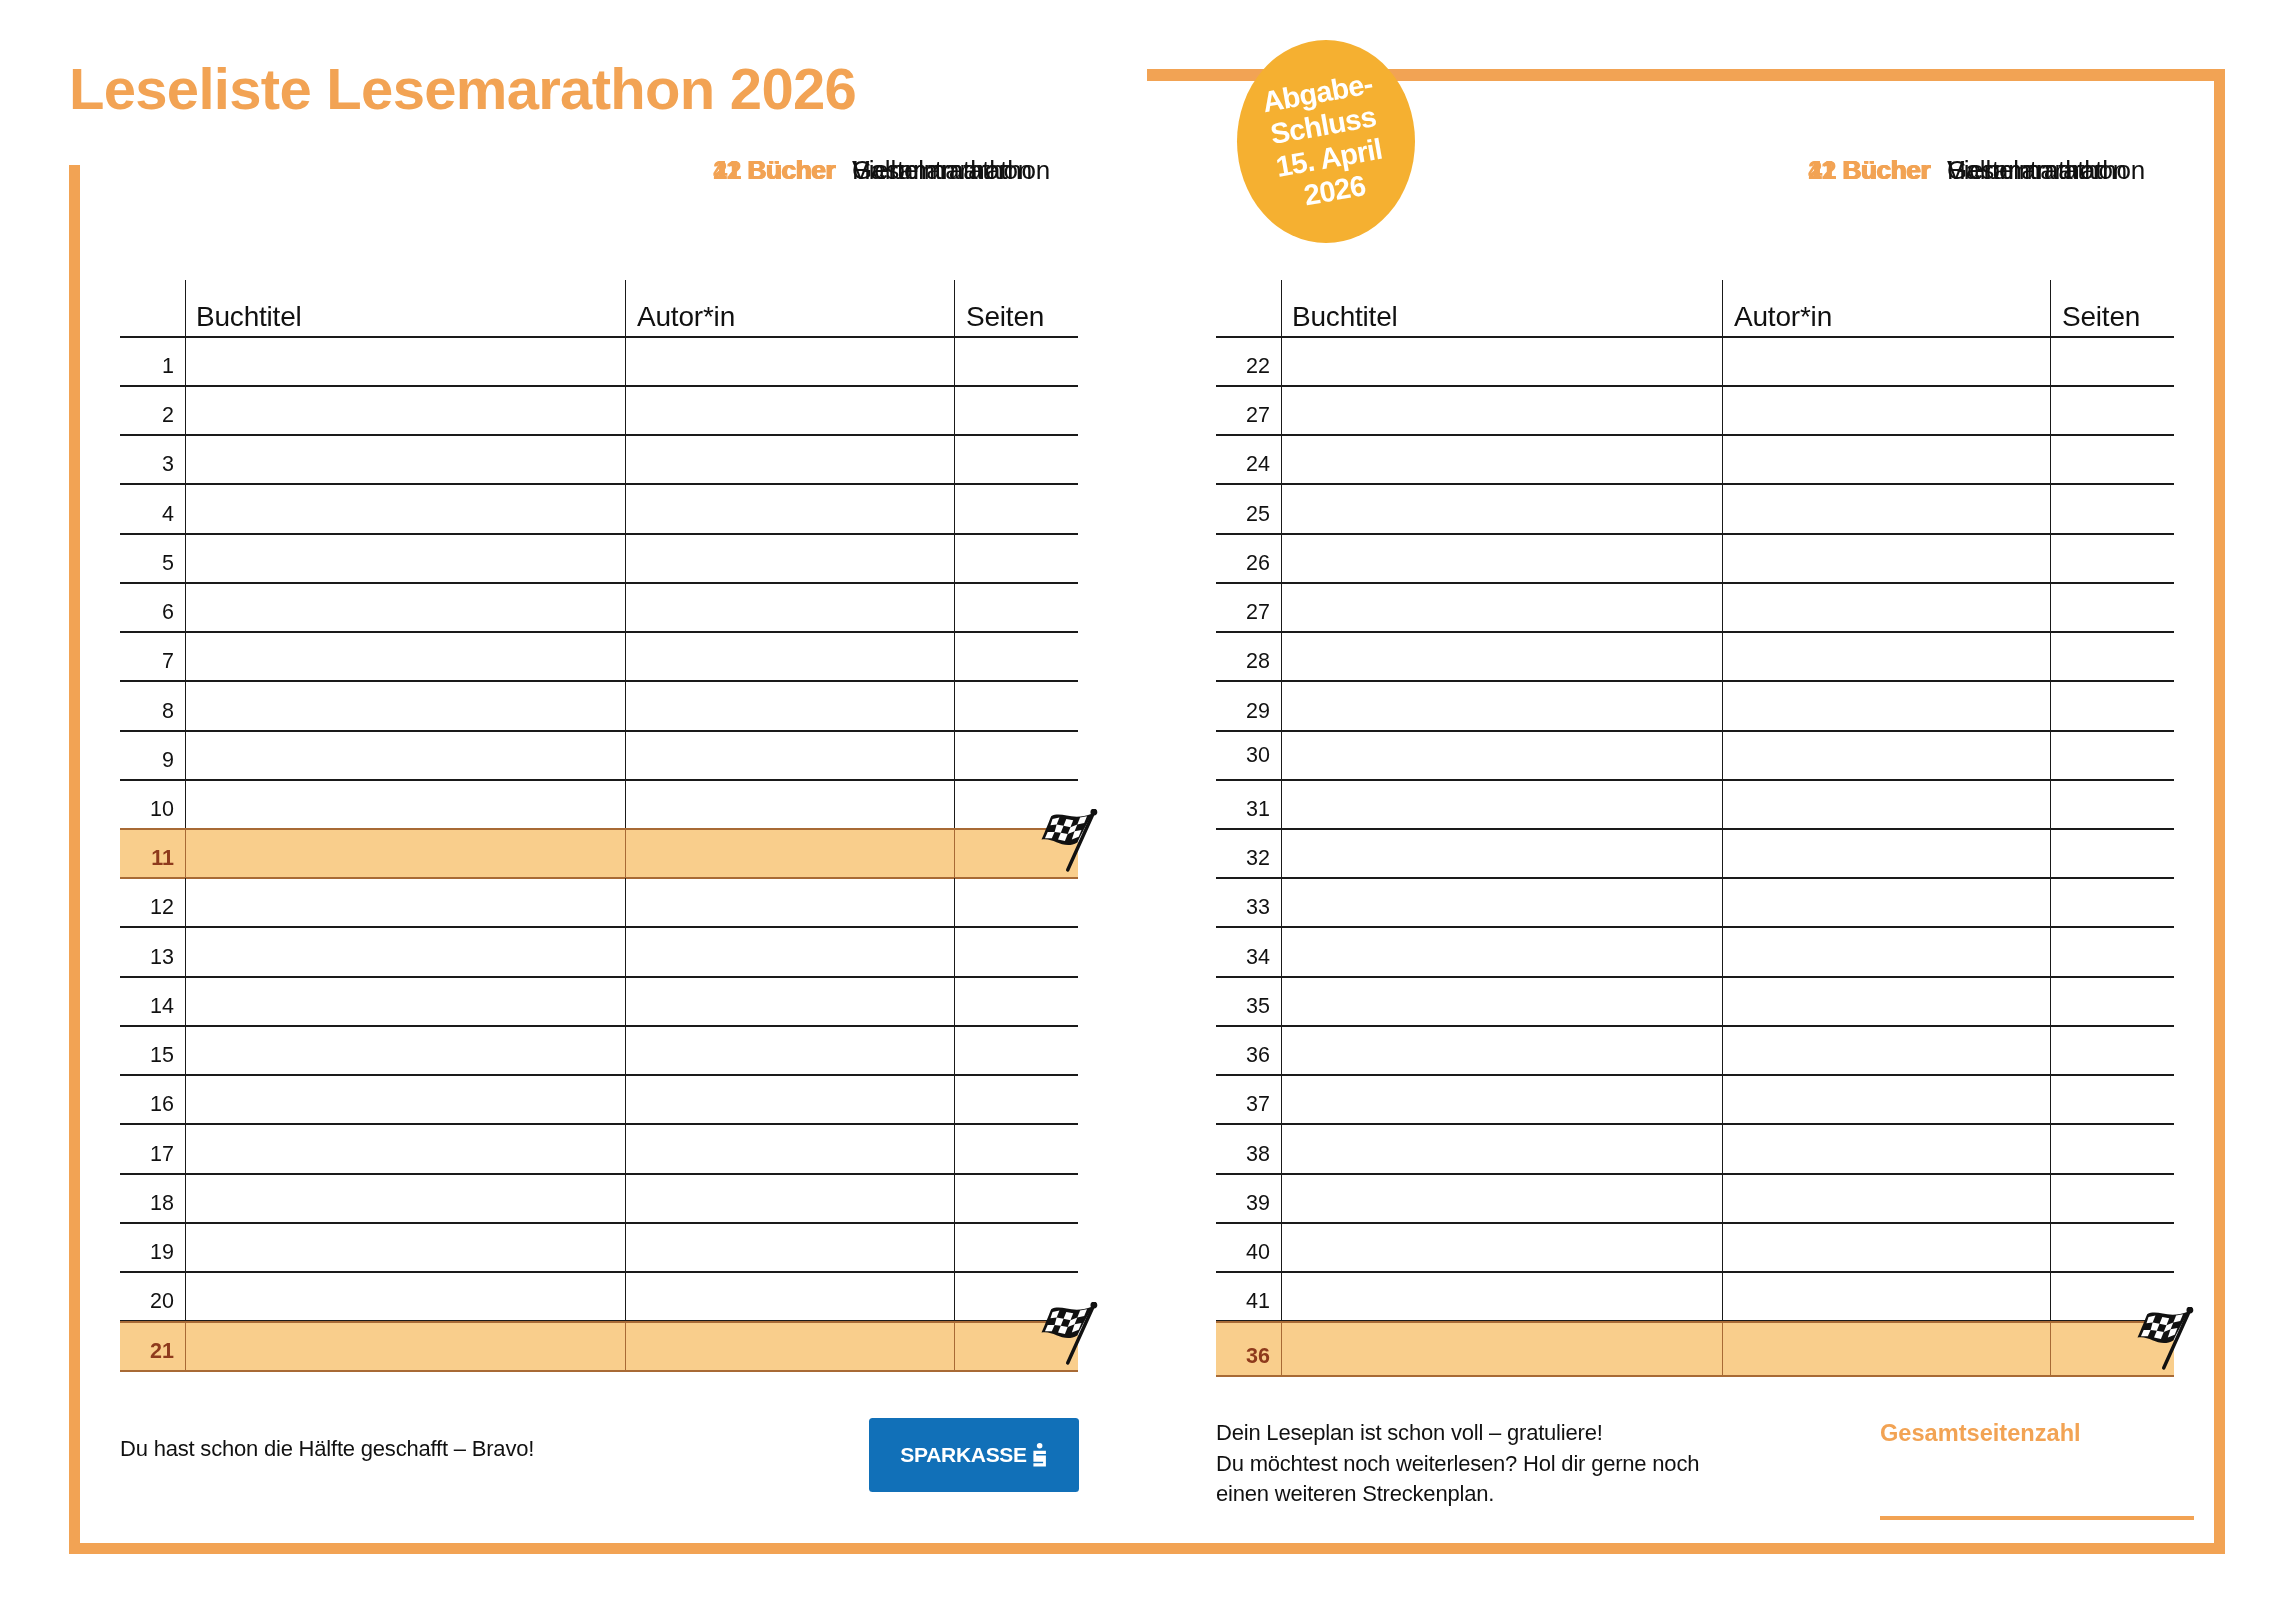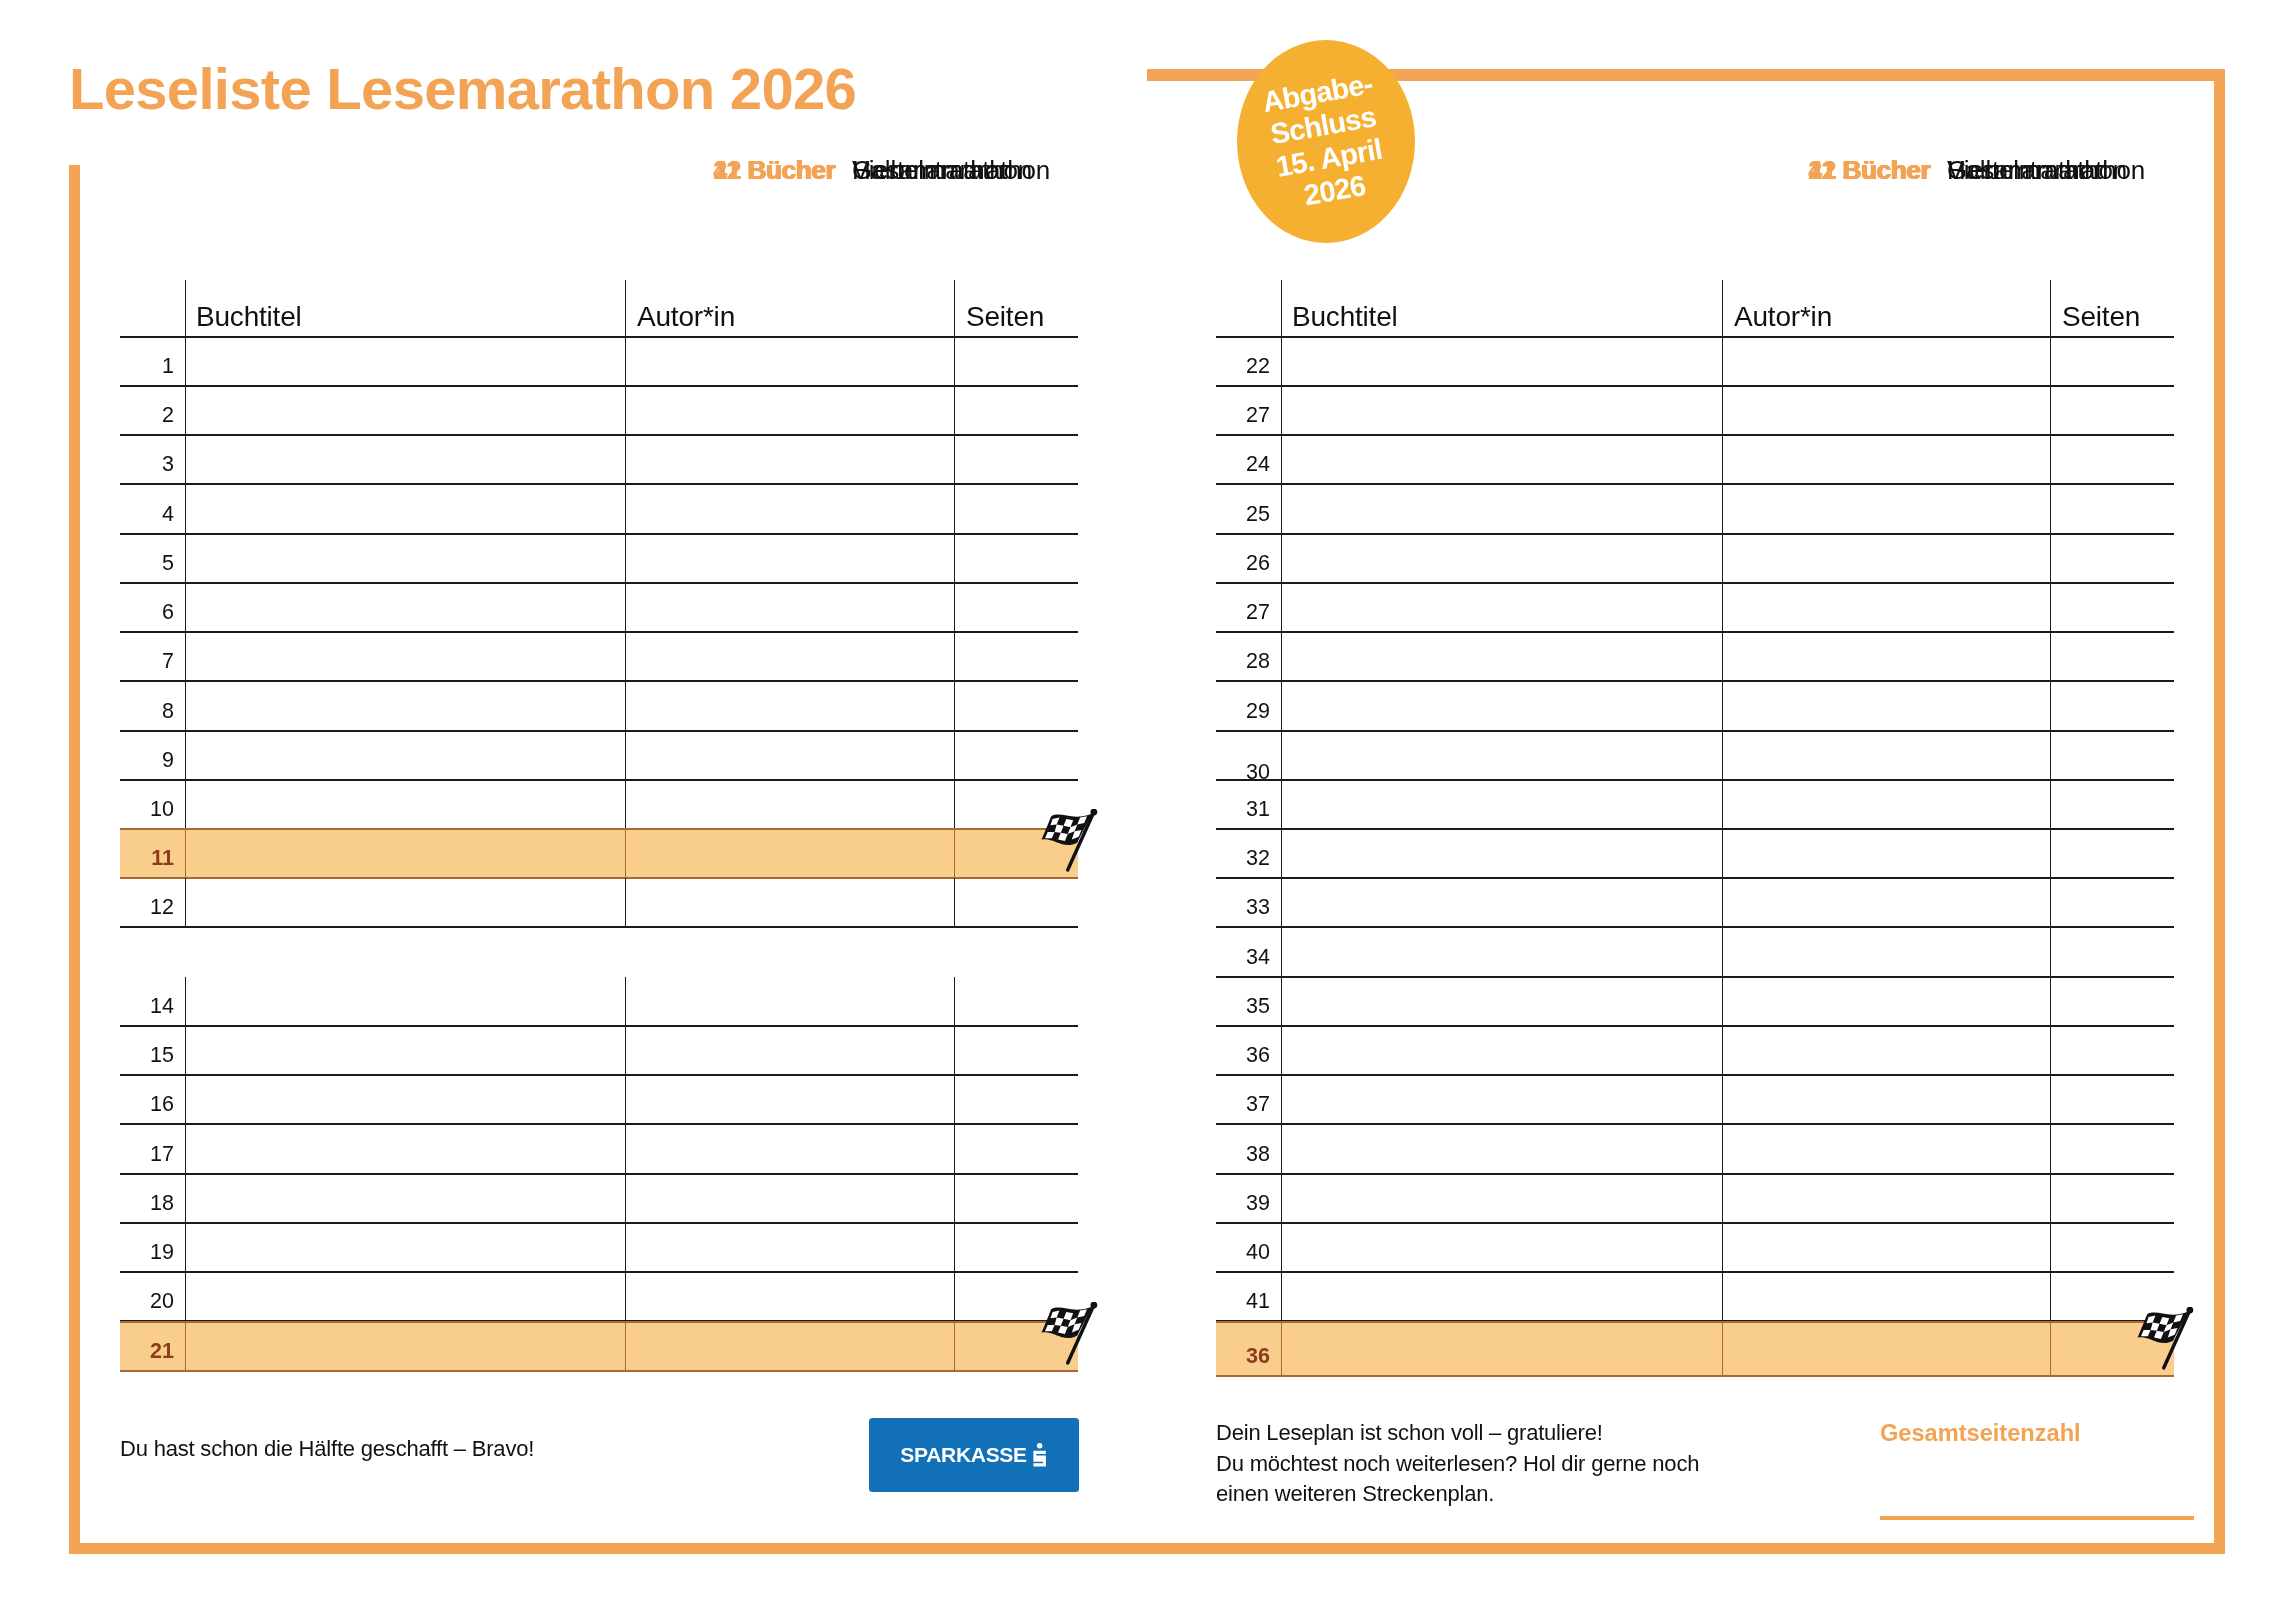--- a/index.html
+++ b/index.html
@@ -198,20 +198,30 @@
     <div class="row" style="top: 598px; width: 958px; height: 49px;">
       <div class="hline" style="background: rgb(26, 26, 26); left: 0px; top: 48px; width: 958px;"></div>
       <div class="vline" style="background: rgb(26, 26, 26); left: 65px; top: 0px; height: 49px;"></div>
       <div class="vline" style="background: rgb(26, 26, 26); left: 505px; top: 0px; height: 49px;"></div>
       <div class="vline" style="background: rgb(26, 26, 26); left: 834px; top: 0px; height: 49px;"></div>
       <div class="cell" style="left: 67px; width: 439px;"></div>
       <div class="cell" style="left: 507px; width: 327px;"></div>
       <div class="cell" style="left: 836px; width: 121px;"></div>
       <span class="num" style="right: 904px; top: 17.3px;">12</span>
     </div>
+    <div class="row" style="top: 648px; width: 958px; height: 49px;">
+      <div class="hline" style="background: rgb(26, 26, 26); left: 0px; top: 48px; width: 958px;"></div>
+      <div class="vline" style="background: rgb(26, 26, 26); left: 65px; top: 0px; height: 49px;"></div>
+      <div class="vline" style="background: rgb(26, 26, 26); left: 505px; top: 0px; height: 49px;"></div>
+      <div class="vline" style="background: rgb(26, 26, 26); left: 834px; top: 0px; height: 49px;"></div>
+      <div class="cell" style="left: 67px; width: 439px;"></div>
+      <div class="cell" style="left: 507px; width: 327px;"></div>
+      <div class="cell" style="left: 836px; width: 121px;"></div>
+      <span class="num" style="right: 904px; top: 17.3px;">13</span>
+    </div>
     <div class="row" style="top: 697px; width: 958px; height: 49px;">
       <div class="hline" style="background: rgb(26, 26, 26); left: 0px; top: 48px; width: 958px;"></div>
       <div class="vline" style="background: rgb(26, 26, 26); left: 65px; top: 0px; height: 49px;"></div>
       <div class="vline" style="background: rgb(26, 26, 26); left: 505px; top: 0px; height: 49px;"></div>
       <div class="vline" style="background: rgb(26, 26, 26); left: 834px; top: 0px; height: 49px;"></div>
       <div class="cell" style="left: 67px; width: 439px;"></div>
       <div class="cell" style="left: 507px; width: 327px;"></div>
       <div class="cell" style="left: 836px; width: 121px;"></div>
       <span class="num" style="right: 904px; top: 17.3px;">14</span>
     </div>
@@ -377,21 +387,21 @@
       <span class="num" style="right: 904px; top: 17.3px;">29</span>
     </div>
     <div class="row" style="top: 451px; width: 958px; height: 49px;">
       <div class="hline" style="background: rgb(26, 26, 26); left: 0px; top: 48px; width: 958px;"></div>
       <div class="vline" style="background: rgb(26, 26, 26); left: 65px; top: 0px; height: 49px;"></div>
       <div class="vline" style="background: rgb(26, 26, 26); left: 506px; top: 0px; height: 49px;"></div>
       <div class="vline" style="background: rgb(26, 26, 26); left: 834px; top: 0px; height: 49px;"></div>
       <div class="cell" style="left: 67px; width: 439px;"></div>
       <div class="cell" style="left: 508px; width: 326px;"></div>
       <div class="cell" style="left: 836px; width: 121px;"></div>
-      <span class="num" style="right: 904px; top: 29px;">30</span>
+      <span class="num" style="right: 904px; top: 12px;">30</span>
     </div>
     <div class="row" style="top: 500px; width: 958px; height: 49px;">
       <div class="hline" style="background: rgb(26, 26, 26); left: 0px; top: 48px; width: 958px;"></div>
       <div class="vline" style="background: rgb(26, 26, 26); left: 65px; top: 0px; height: 49px;"></div>
       <div class="vline" style="background: rgb(26, 26, 26); left: 506px; top: 0px; height: 49px;"></div>
       <div class="vline" style="background: rgb(26, 26, 26); left: 834px; top: 0px; height: 49px;"></div>
       <div class="cell" style="left: 67px; width: 439px;"></div>
       <div class="cell" style="left: 508px; width: 326px;"></div>
       <div class="cell" style="left: 836px; width: 121px;"></div>
       <span class="num" style="right: 904px; top: 17.3px;">31</span>

